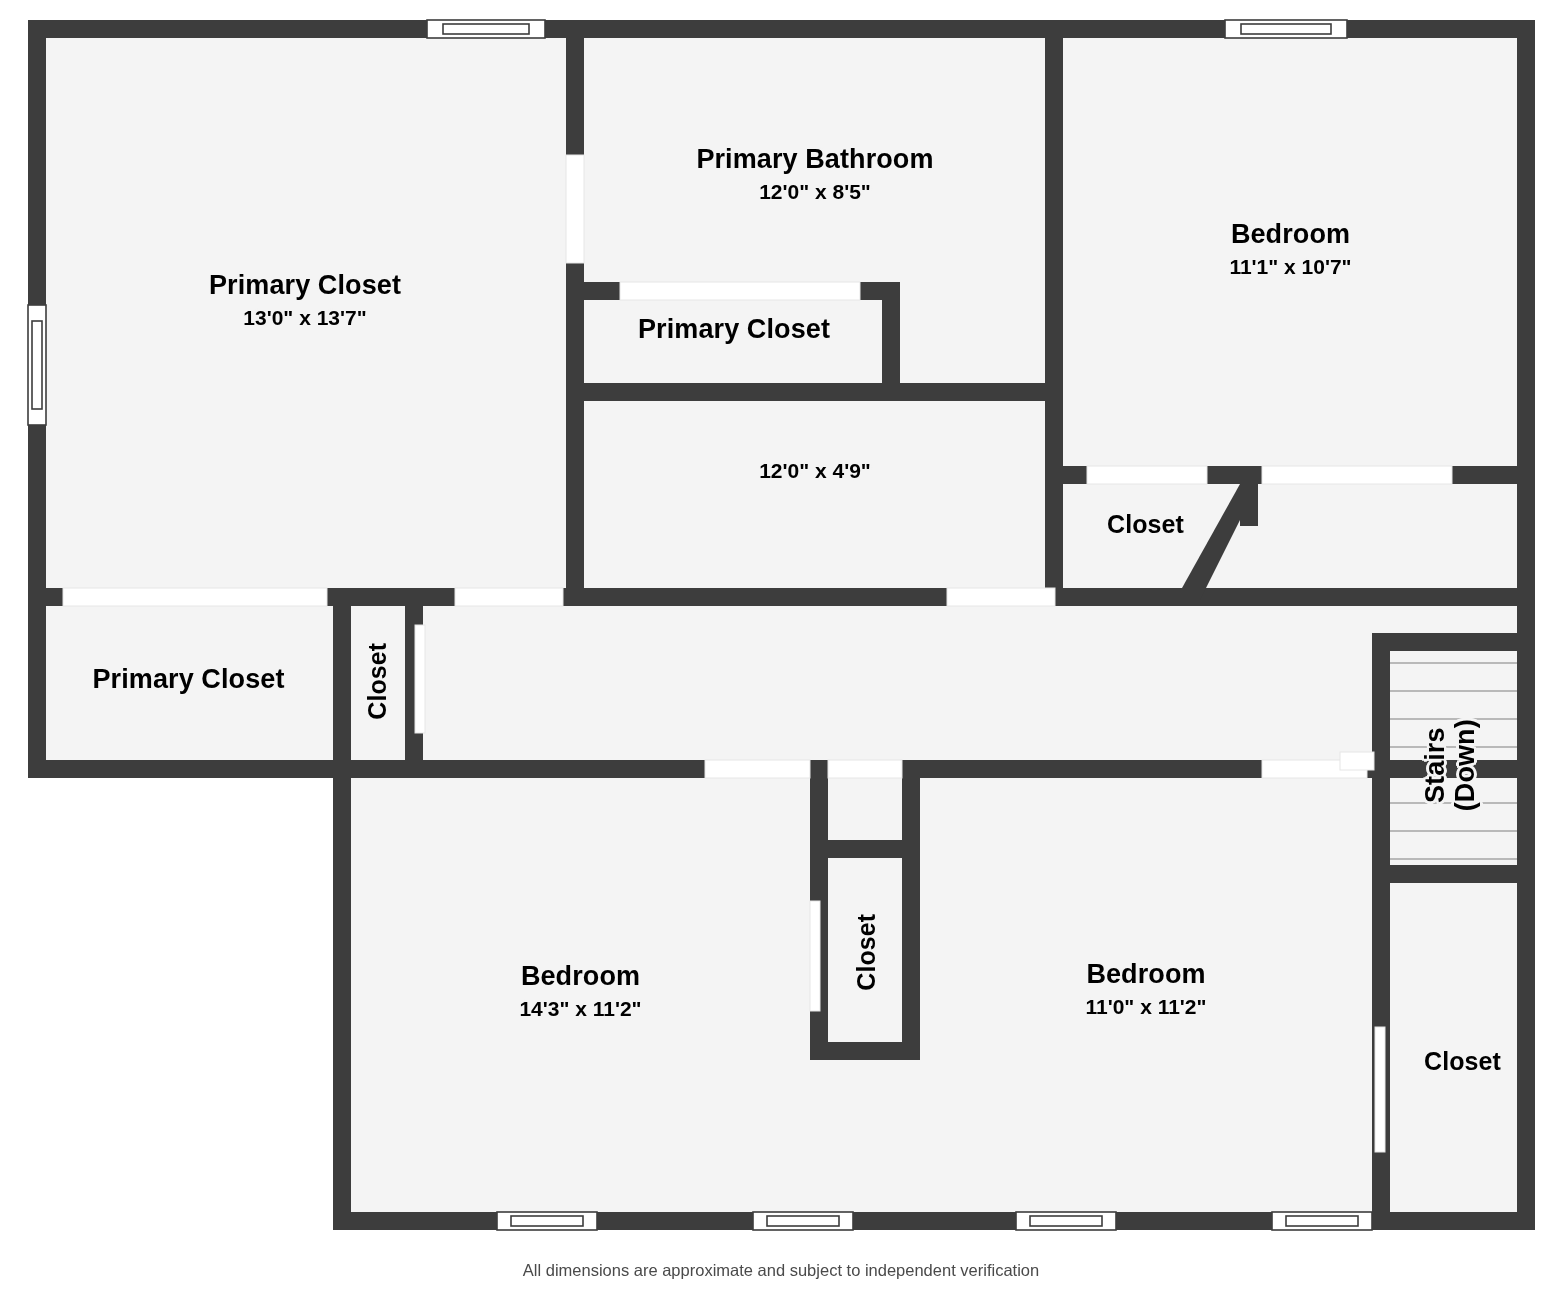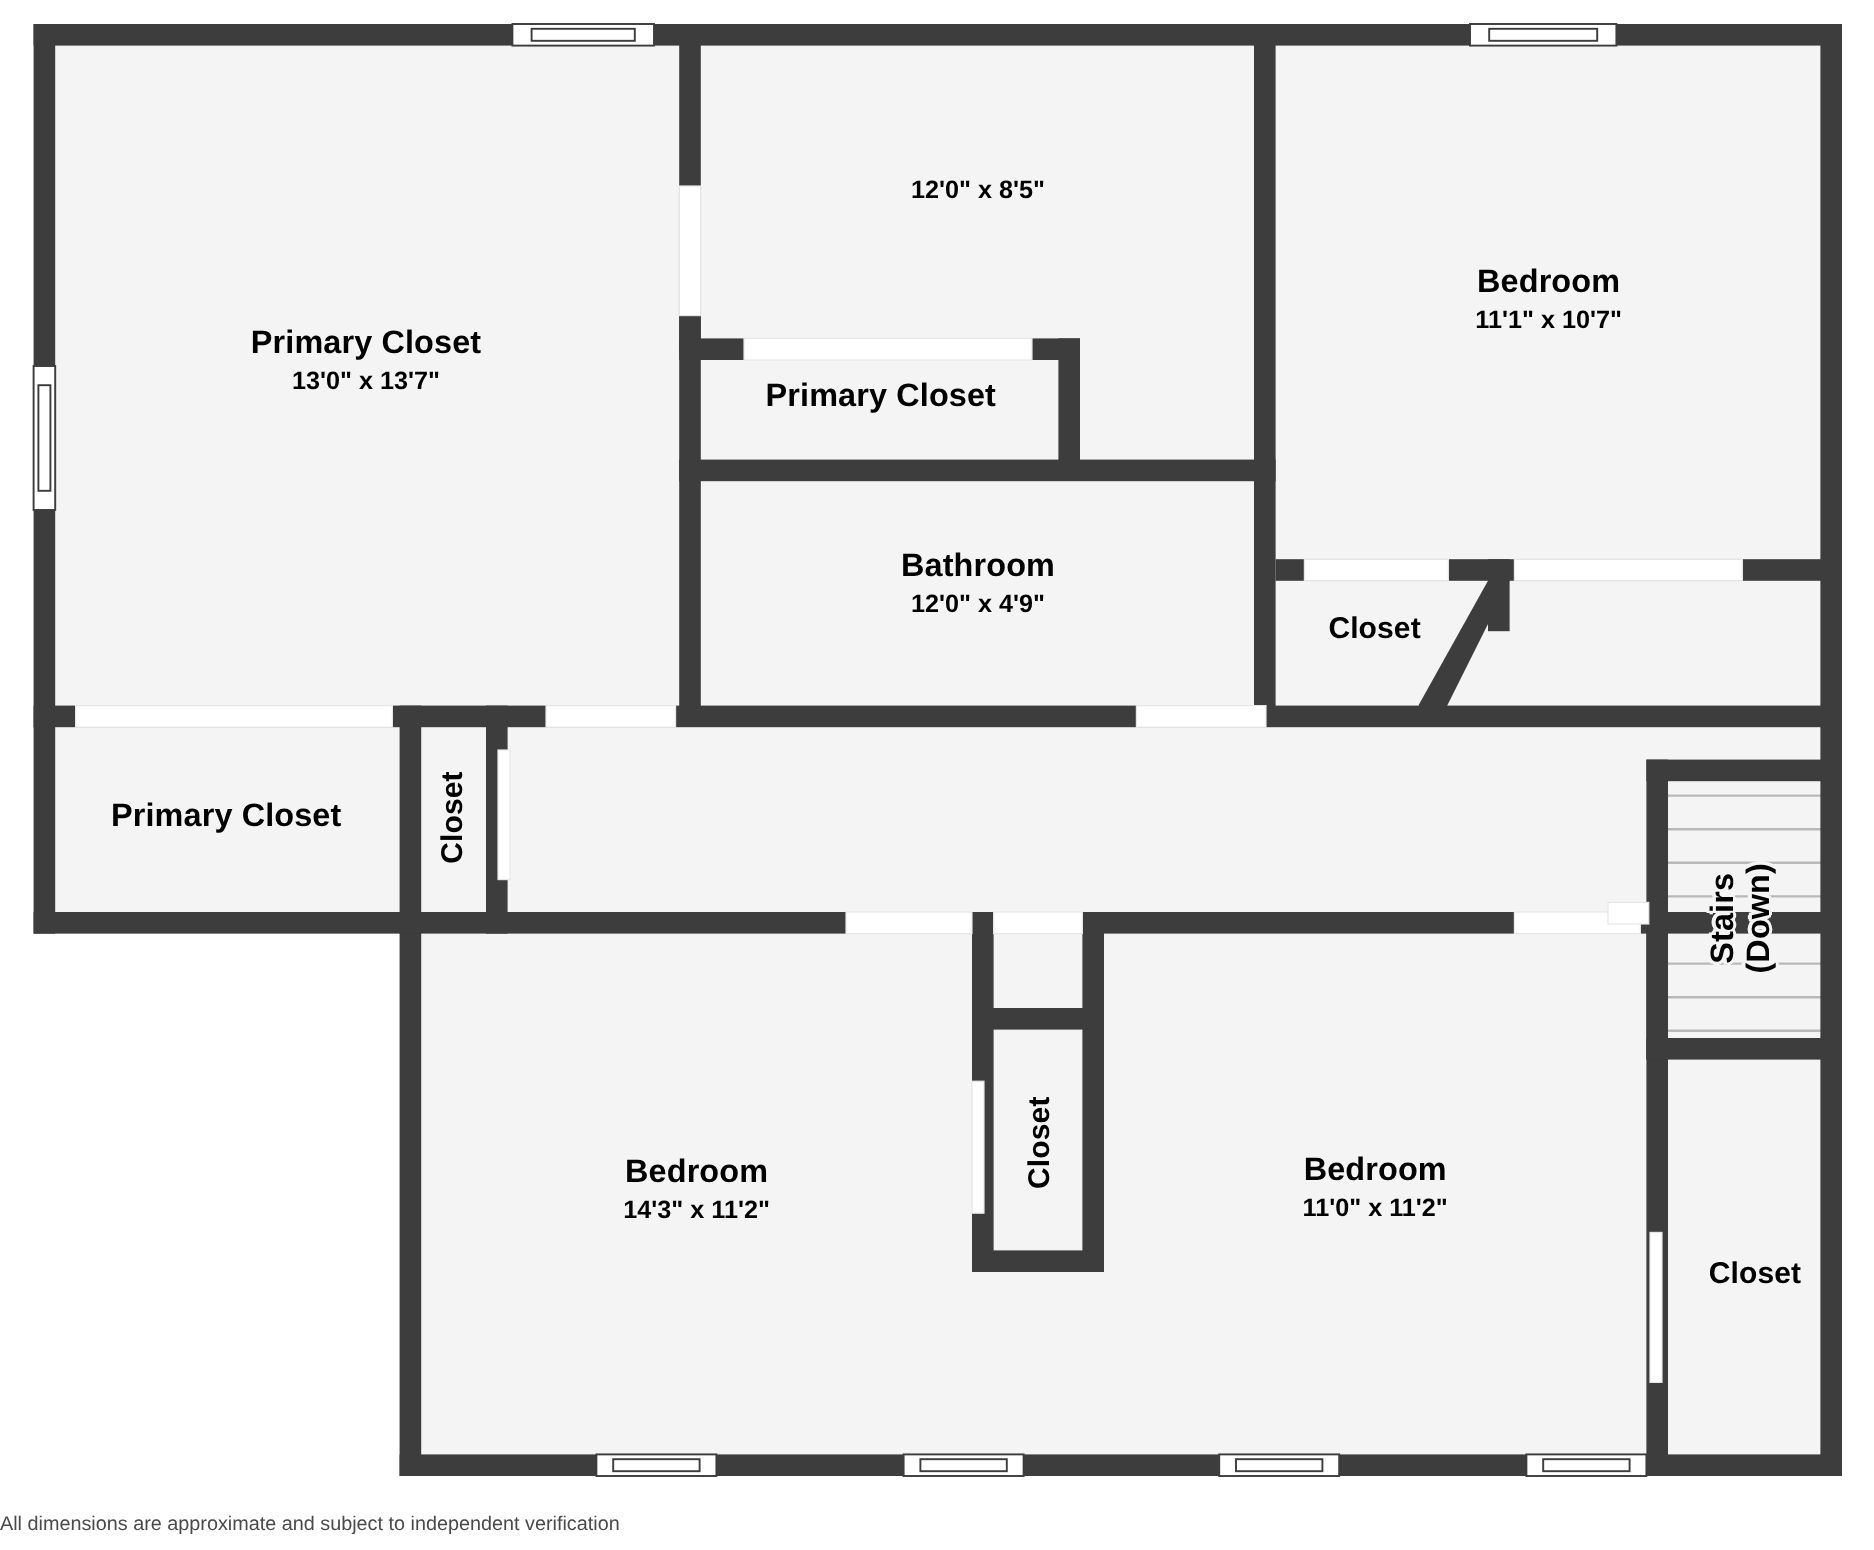--- a/index.html
+++ b/index.html
@@ -39,20 +39,21 @@
   }
   .room-label .rl-name { font-size: 27px; display: block; letter-spacing: 0.1px; }
   .room-label .rl-dims { font-size: 21px; display: block; margin-top: 3px; }
   .room-label.small .rl-name { font-size: 25px; }
   .room-label.rot90 { transform-origin: 50% 50%; }
   .footer-note {
     position: absolute;
     left: 0;
     right: 0;
     top: 1261px;
+    text-align: center;
     font-size: 16.5px;
     color: #4a4a4a;
     font-weight: normal;
     font-family: "Liberation Sans", sans-serif;
   }
 </style>
 </head>
 <body>
 
 <div id="plan-root">
@@ -201,34 +202,34 @@
     </g>
 
   </svg>
 
   <div class="room-label" style="left:0;top:269px;width:610px;">
     <span class="rl-name">Primary Closet</span>
     <span class="rl-dims">13'0" x 13'7"</span>
   </div>
 
   <div class="room-label" style="left:584px;top:143px;width:462px;">
+    <span class="rl-name">Primary Bathroom</span>
     <span class="rl-dims">12'0" x 8'5"</span>
   </div>
 
   <div class="room-label" style="left:1063px;top:218px;width:455px;">
     <span class="rl-name">Bedroom</span>
     <span class="rl-dims">11'1" x 10'7"</span>
   </div>
 
   <div class="room-label" style="left:584px;top:313px;width:300px;">
     <span class="rl-name">Primary Closet</span>
   </div>
 
   <div class="room-label" style="left:584px;top:455px;width:462px;">
-    <span class="rl-name">Bathroom</span>
     <span class="rl-dims">12'0" x 4'9"</span>
   </div>
 
   <div class="room-label small" style="left:1068px;top:509px;width:155px;">
     <span class="rl-name">Closet</span>
   </div>
 
   <div class="room-label" style="left:46px;top:663px;width:285px;">
     <span class="rl-name">Primary Closet</span>
   </div>

